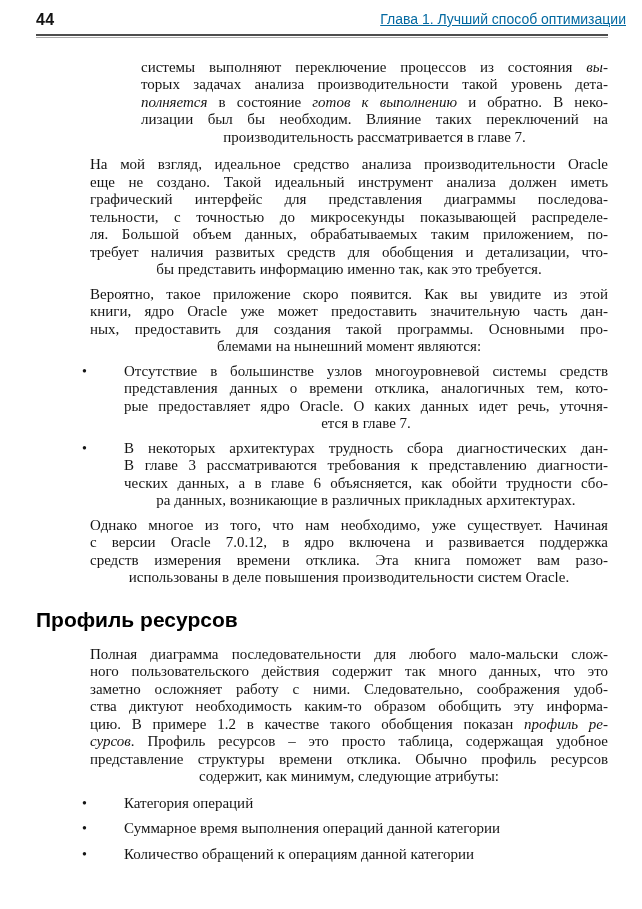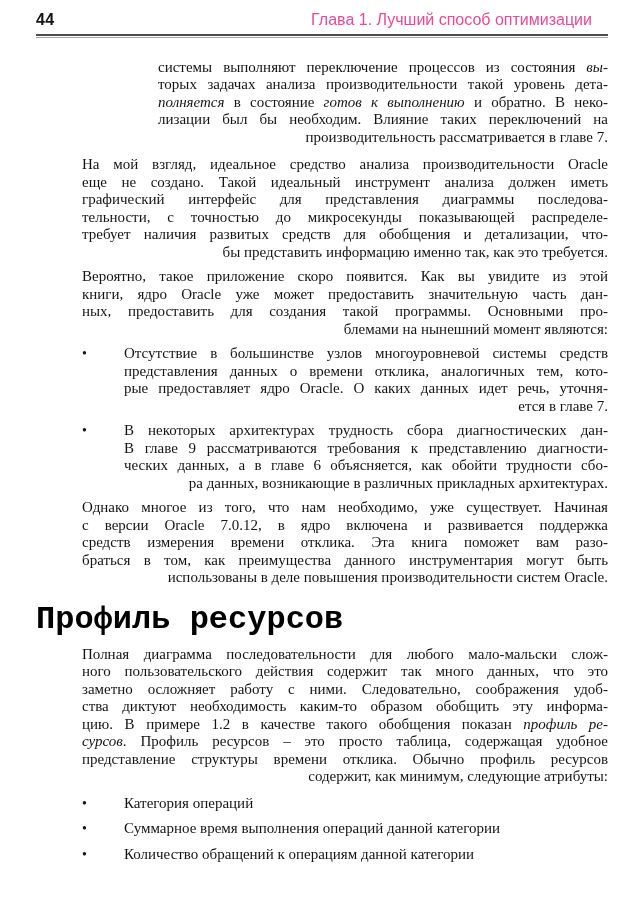--- a/index.html
+++ b/index.html
@@ -11,52 +11,52 @@
     color:#141414;
     font-family:"Liberation Serif", "DejaVu Serif", serif;
     font-size:15px;
     line-height:17.5px;
     overflow:hidden;
     box-sizing:border-box;
   }
   
   .phead{
     display:flex;justify-content:space-between;align-items:flex-end;
-    padding:11px 50px 0 36px;
+    padding:11px 16px 0 36px;
     font-family:"Liberation Sans", "DejaVu Sans", sans-serif;
   }
   .pnum{font-weight:700;font-size:16px;letter-spacing:.3px;}
-  .ptitle{font-size:16px;color:#ec4899;}
+  .ptitle{font-size:14px;color:#0369a1;text-decoration:underline;}
   .rule{
     margin:5px 34px 0 36px;
     height:1px;
     border-top:2px solid #4d4d4d;
     border-bottom:1px solid #a9a9a9;
   }
   
   .bodycol{margin:0 34px 0 82px;}
   .lines .jline{
     text-align:justify;
     text-align-last:justify;
     -moz-text-align-last:justify;
     white-space:normal;
   }
-  .lines .lline{text-align:right;}
-  .quote{margin:21px 0 10px 76px;}
-  .para{margin:0 0 7px 0;}
+  .lines .lline{text-align:center;}
+  .quote{margin:21px 0 10px 59px;}
+  .para{margin:0 0 7px 8px;}
   .blist{margin:0 0 7px 0;padding:0;list-style:none;}
   .bitem{display:flex;margin:0 0 7px 0;}
   .bitem:last-child{margin-bottom:0;}
   .bullet{width:18px;flex:none;font-size:14px;}
   .btext{flex:1;min-width:0;margin-left:24px;}
   
   .sechead{
-    font-family:Liberation Mono, monospace;
+    font-family:Liberation Sans, sans-serif;
     font-weight:700;
-    font-size:32px;
+    font-size:21px;
     line-height:27px;
     color:#000;
     margin:19px 34px 13px 36px;
   }
   .attr-list{margin-top:9px;}
   .attr-list .bitem{margin-bottom:8px;}
   i{font-style:italic;}
 </style>
 </head>
 <body>
@@ -77,20 +77,21 @@
         <div class="jline"><i>полняется</i> в состояние <i>готов к выполнению</i> и обратно. В неко-</div>
         <div class="jline">лизации был бы необходим. Влияние таких переключений на</div>
         <div class="lline">производительность рассматривается в главе 7.</div>
       </div>
 
     <div class="para lines">
         <div class="jline">На мой взгляд, идеальное средство анализа производительности Oracle</div>
         <div class="jline">еще не создано. Такой идеальный инструмент анализа должен иметь</div>
         <div class="jline">графический интерфейс для представления диаграммы последова-</div>
         <div class="jline">тельности, с точностью до микросекунды показывающей распределе-</div>
+        <div class="jline">ля. Большой объем данных, обрабатываемых таким приложением, по-</div>
         <div class="jline">требует наличия развитых средств для обобщения и детализации, что-</div>
         <div class="lline">бы представить информацию именно так, как это требуется.</div>
       </div>
 
     <div class="para lines">
         <div class="jline">Вероятно, такое приложение скоро появится. Как вы увидите из этой</div>
         <div class="jline">книги, ядро Oracle уже может предоставить значительную часть дан-</div>
         <div class="jline">ных, предоставить для создания такой программы. Основными про-</div>
         <div class="lline">блемами на нынешний момент являются:</div>
       </div>
@@ -102,32 +103,31 @@
             <div class="jline">Отсутствие в большинстве узлов многоуровневой системы средств</div>
             <div class="jline">представления данных о времени отклика, аналогичных тем, кото-</div>
             <div class="jline">рые предоставляет ядро Oracle. О каких данных идет речь, уточня-</div>
             <div class="lline">ется в главе 7.</div>
           </div>
       </div>
       <div class="bitem">
         <span class="bullet">•</span>
         <div class="btext lines">
             <div class="jline">В некоторых архитектурах трудность сбора диагностических дан-</div>
-            <div class="jline">В главе 9 рассматриваются требования к представлению диагности-</div>
+            <div class="jline">В главе 3 рассматриваются требования к представлению диагности-</div>
             <div class="jline">ческих данных, а в главе 6 объясняется, как обойти трудности сбо-</div>
             <div class="lline">ра данных, возникающие в различных прикладных архитектурах.</div>
           </div>
       </div>
     </div>
 
     <div class="para lines">
         <div class="jline">Однако многое из того, что нам необходимо, уже существует. Начиная</div>
         <div class="jline">с версии Oracle 7.0.12, в ядро включена и развивается поддержка</div>
         <div class="jline">средств измерения времени отклика. Эта книга поможет вам разо-</div>
-        <div class="jline">браться в том, как преимущества данного инструментария могут быть</div>
         <div class="lline">использованы в деле повышения производительности систем Oracle.</div>
       </div>
 
   </div>
 
   <h2 class="sechead">Профиль ресурсов</h2>
 
   <div class="bodycol">
 
     <div class="para lines">

